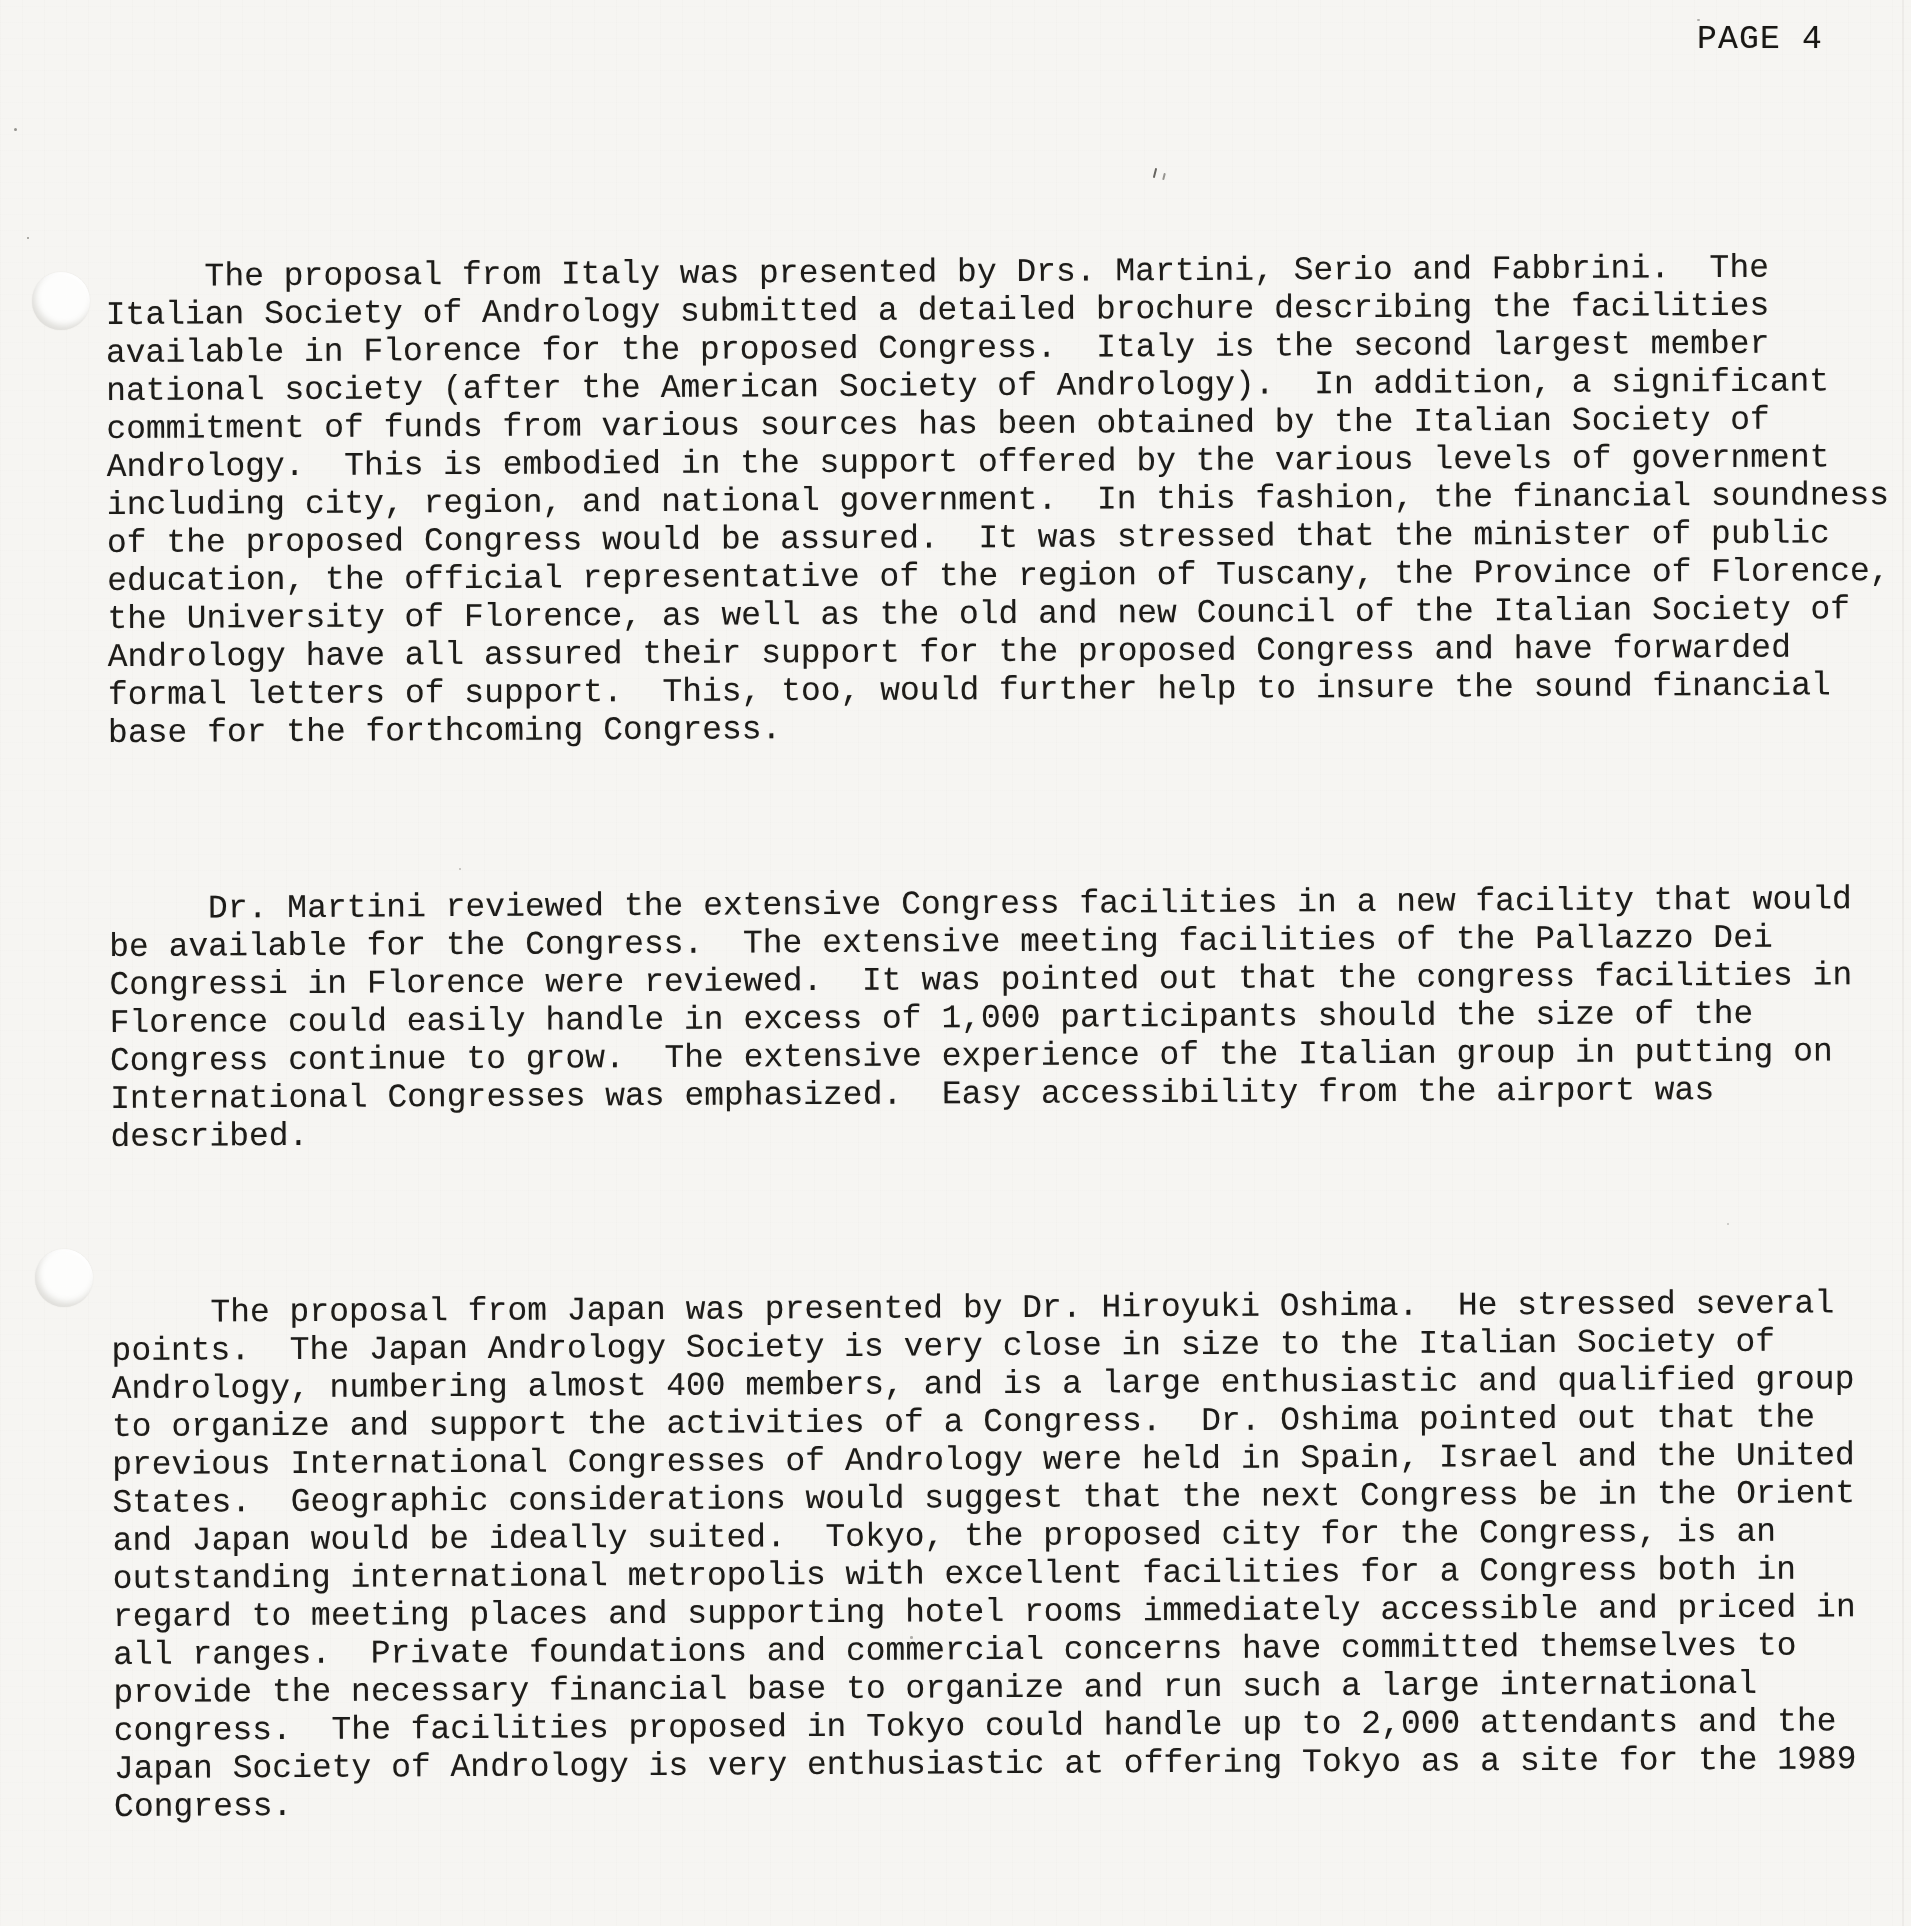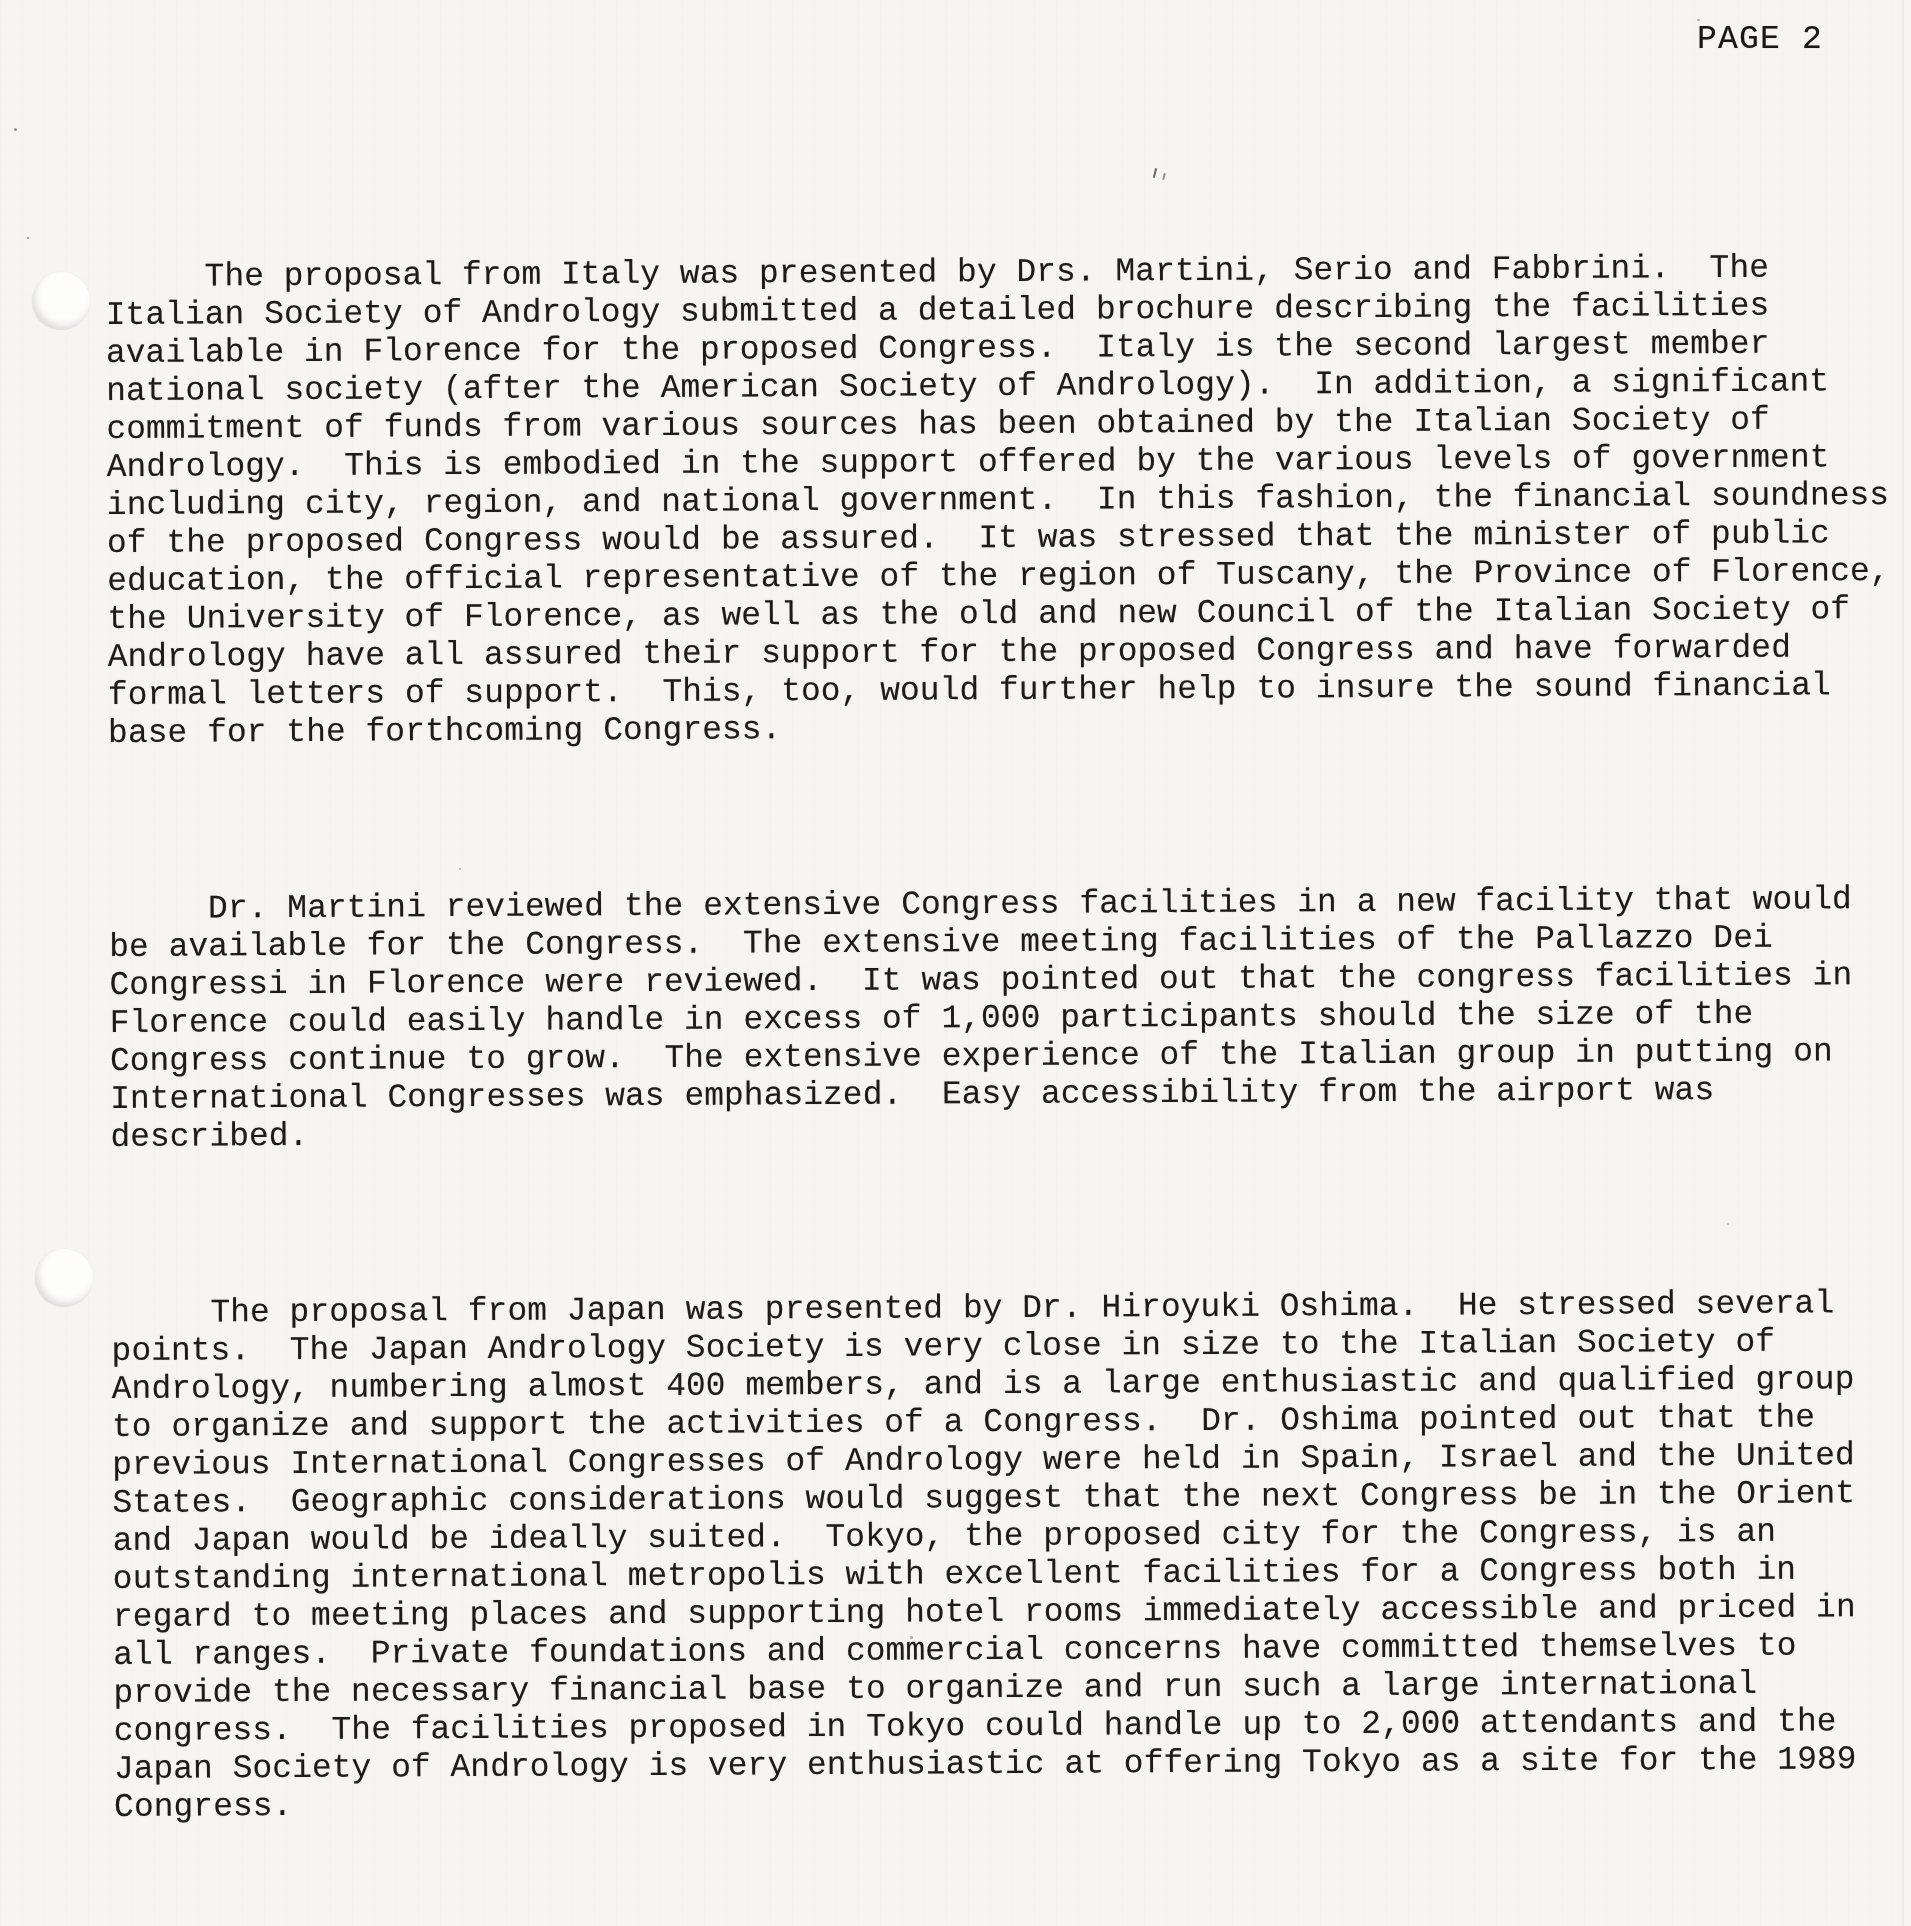--- a/index.html
+++ b/index.html
@@ -93,21 +93,21 @@
     transform: rotate(14deg);
     border-radius: 0.8px;
   }
   .tick-1 { left: 1154px; top: 168px; }
   .tick-2 { left: 1163px; top: 173px; height: 7px; opacity: 0.5; }
 </style>
 </head>
 <body>
 
 <div class="paper">
-  <div class="page-label">PAGE 2</div>
+  <div class="page-label">PAGE 4</div>
 
   <div class="text-block">
     <p>     The proposal from Italy was presented by Drs. Martini, Serio and Fabbrini.  The
 Italian Society of Andrology submitted a detailed brochure describing the facilities
 available in Florence for the proposed Congress.  Italy is the second largest member
 national society (after the American Society of Andrology).  In addition, a significant
 commitment of funds from various sources has been obtained by the Italian Society of
 Andrology.  This is embodied in the support offered by the various levels of government
 including city, region, and national government.  In this fashion, the financial soundness
 of the proposed Congress would be assured.  It was stressed that the minister of public

